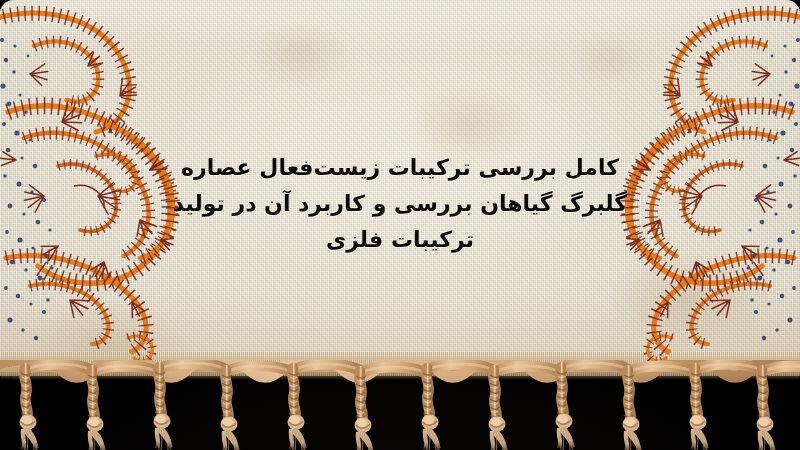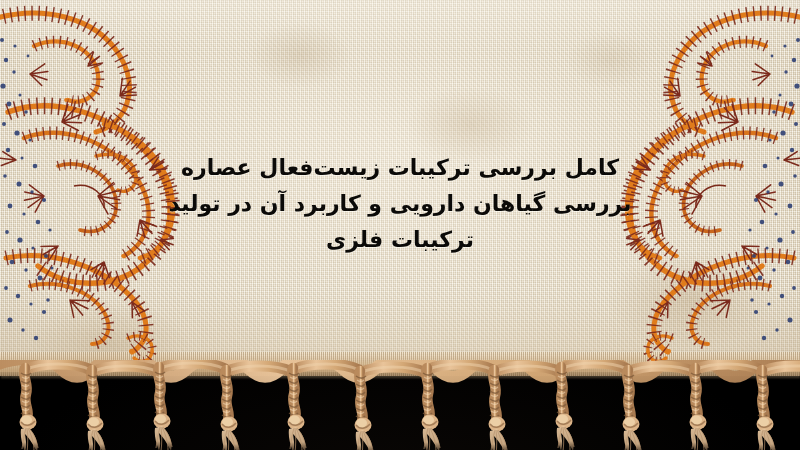--- a/index.html
+++ b/index.html
@@ -5,20 +5,21 @@
 <style>
   html,body{margin:0;padding:0;background:#000;}
   *{box-sizing:border-box;}
 
   #stage{
     position:relative;
     width:800px;height:450px;
     overflow:hidden;
     background:#000;
     font-family:"DejaVu Sans","Liberation Sans",sans-serif;
+    border-radius:14px;
   }
 
   
   .backdrop{
     position:absolute;inset:0;
     background:
       radial-gradient(ellipse 70% 50% at 50% 108%, #0a0705 0%, #000 70%),
       #000;
   }
 
@@ -419,21 +420,21 @@
           <circle cx="28" cy="56" r="1.4"></circle>
         <circle cx="50" cy="230" r="1.6"></circle>
           <circle cx="52" cy="268" r="1.5"></circle>
           <circle cx="48" cy="300" r="1.8"></circle>
       </g>
     </svg>
   </div>
 
   <div class="title">
     <span class="ln">کامل بررسی ترکیبات زیست‌فعال عصاره</span>
-    <span class="ln">بررسی گیاهان دارویی و کاربرد آن در تولید</span>
+    <span class="ln">گلبرگ گیاهان بررسی و کاربرد آن در تولید</span>
     <span class="ln">ترکیبات فلزی</span>
   </div>
 
   <div class="fringe">
     <svg viewBox="0 0 800 90" preserveAspectRatio="none" aria-hidden="true">
       <defs>
         <linearGradient id="cord" x1="0" y1="0" x2="1" y2="0">
           <stop offset="0%" stop-color="#b98a5c"></stop>
           <stop offset="35%" stop-color="#e9c49a"></stop>
           <stop offset="65%" stop-color="#d4a876"></stop>

